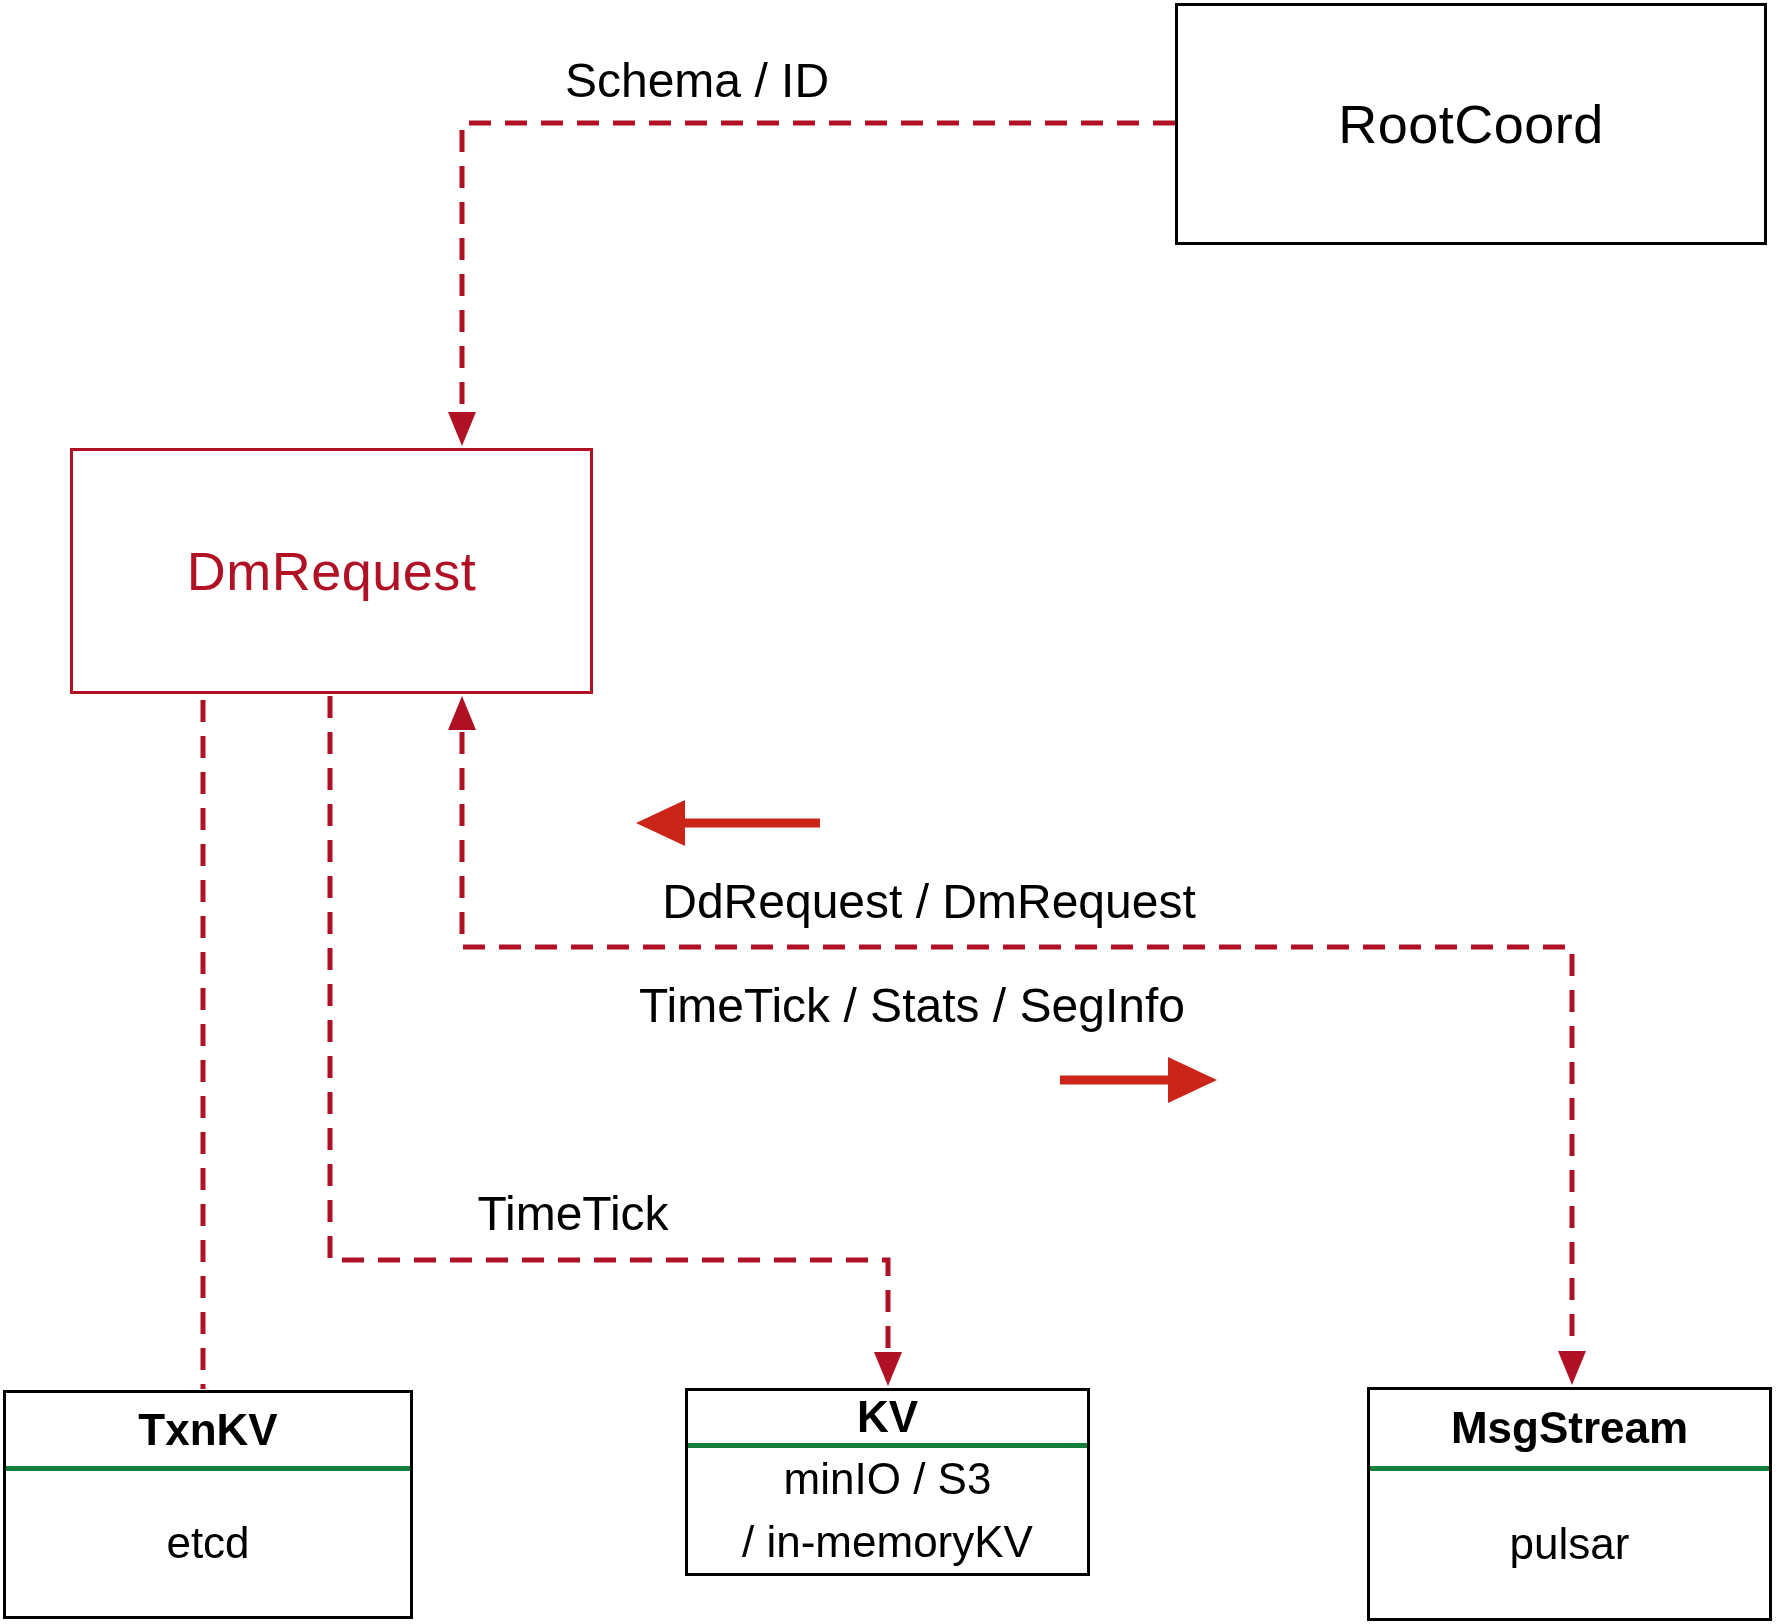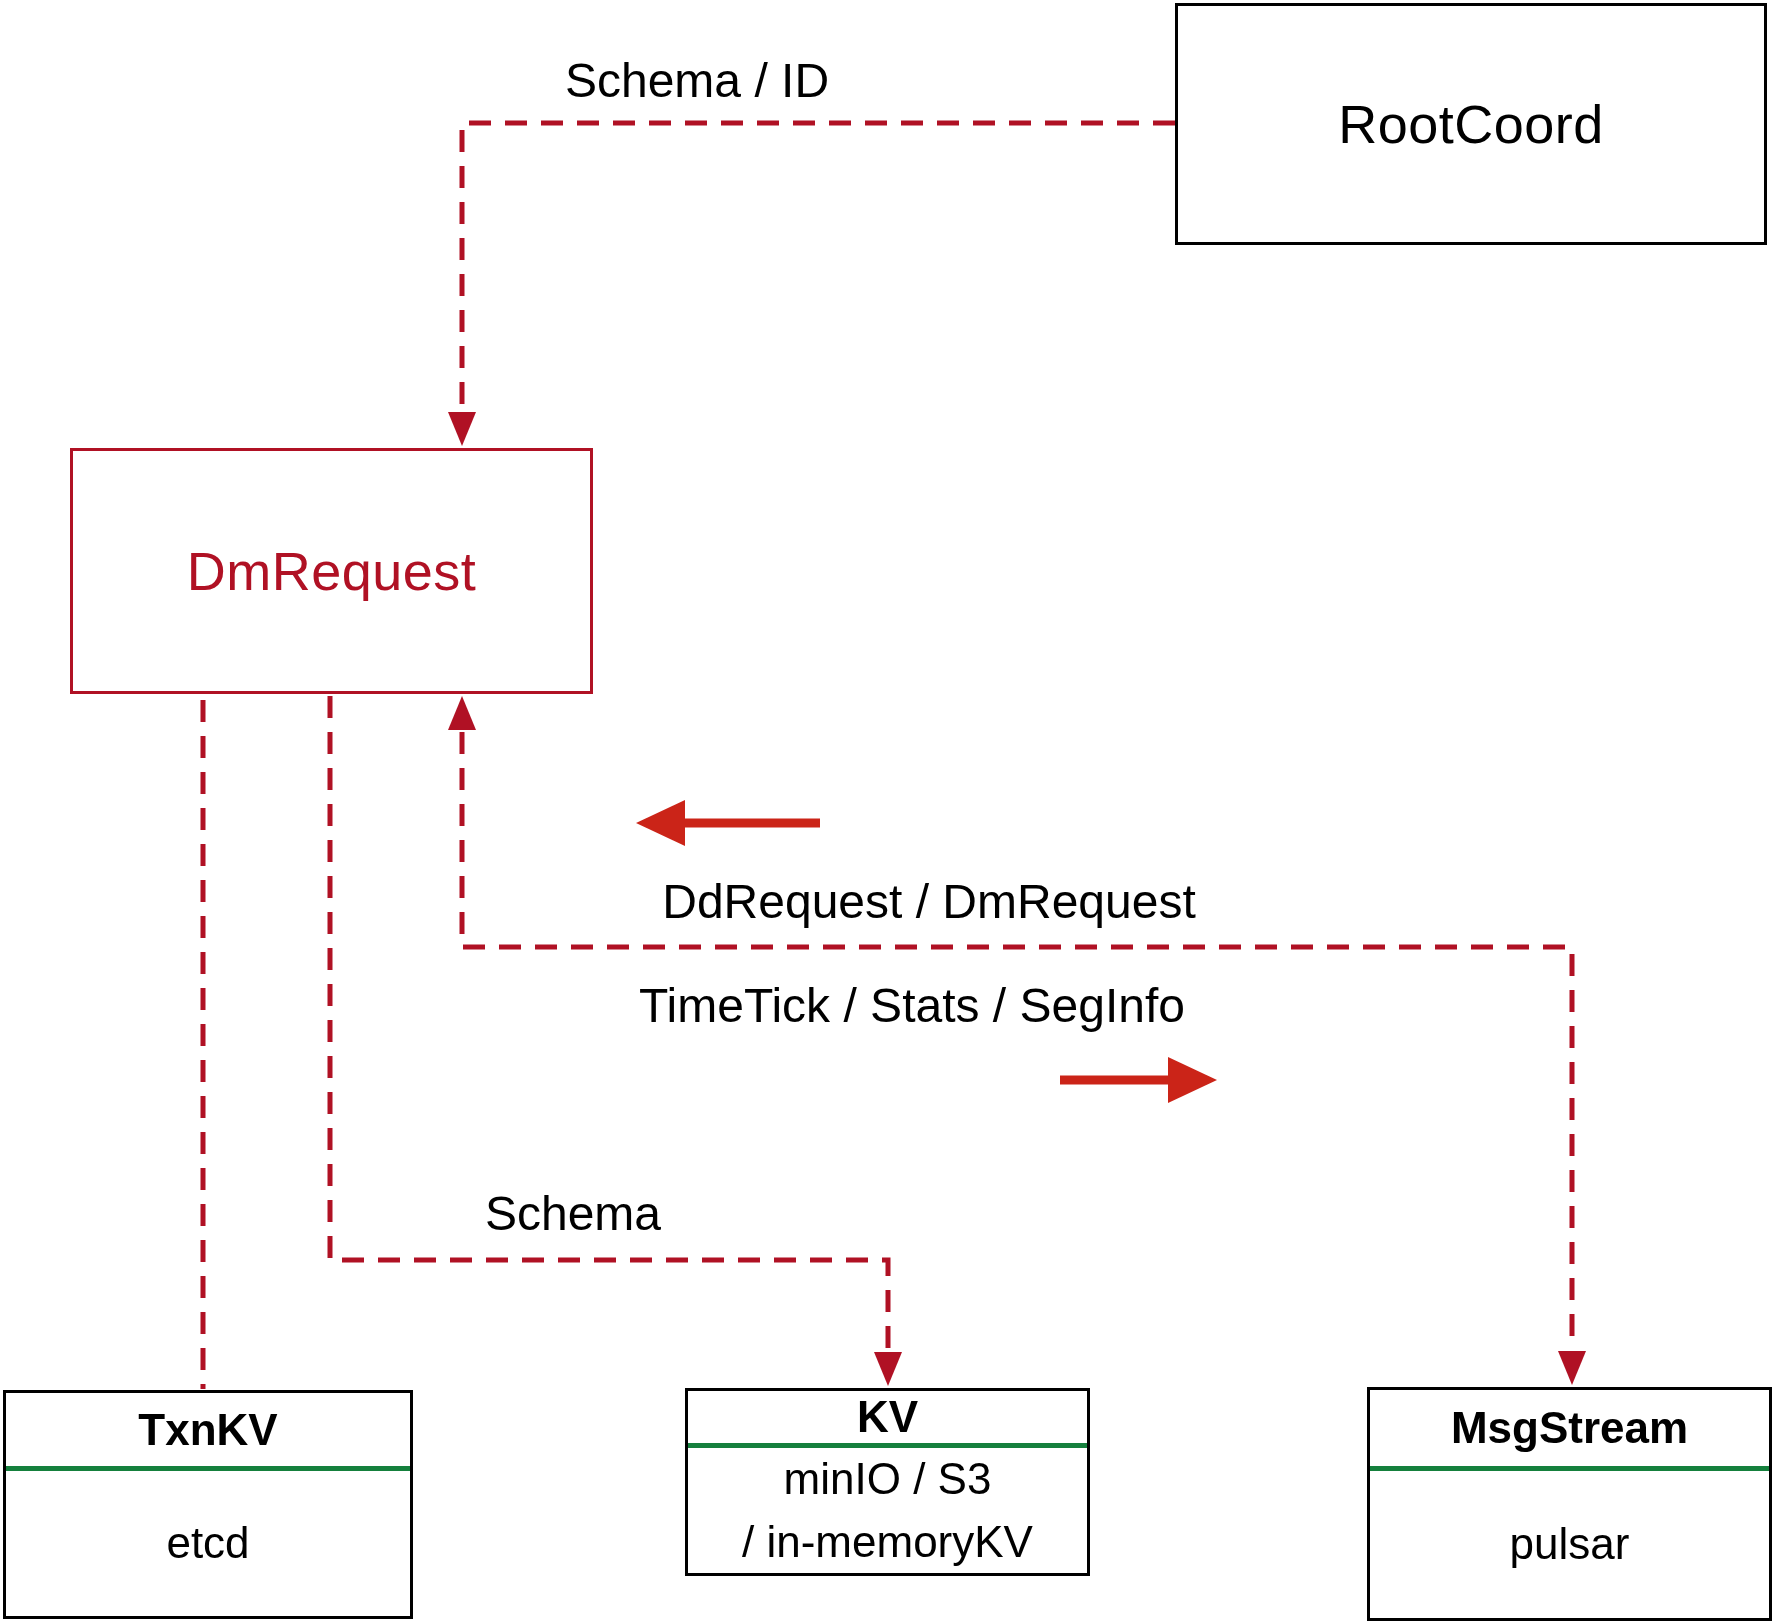--- a/index.html
+++ b/index.html
@@ -171,15 +171,15 @@
   </div>
 
   <div class="store store-msgstream">
     <div class="store-header">MsgStream</div>
     <div class="store-body">pulsar</div>
   </div>
 
   <div class="edge-label label-ddreq">DdRequest / DmRequest</div>
   <div class="edge-label label-schema">Schema / ID</div>
   <div class="edge-label label-timetick">TimeTick / Stats / SegInfo</div>
-  <div class="edge-label label-binlogs">Schema</div>
+  <div class="edge-label label-binlogs">TimeTick</div>
 
 </div>
 
 </body></html>

